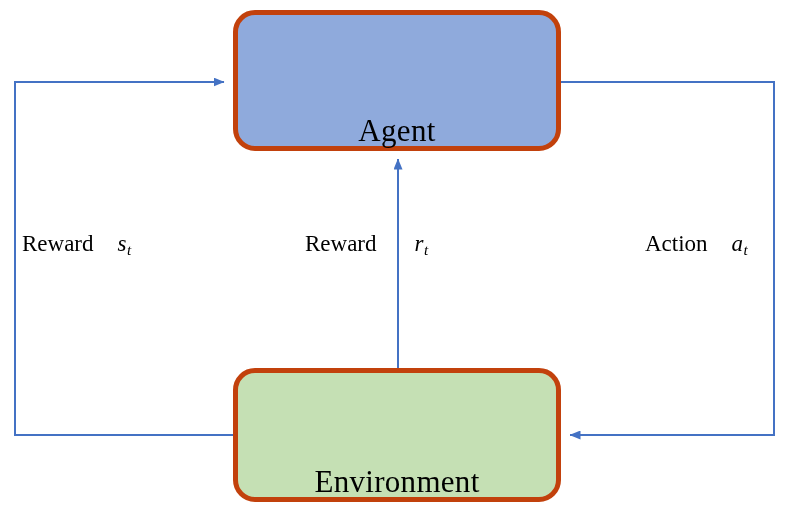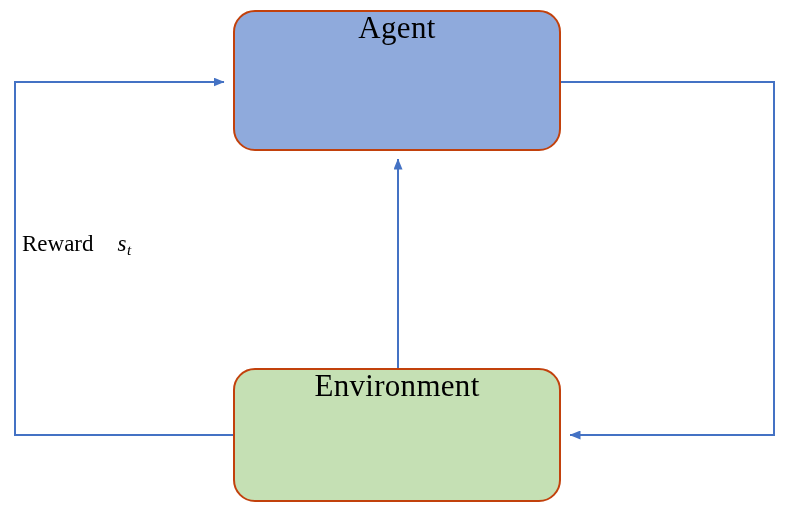--- a/index.html
+++ b/index.html
@@ -23,24 +23,24 @@
     left: 0;
     top: 0;
     width: 798px;
     height: 514px;
   }
 
   
   .node-box {
     position: absolute;
     box-sizing: border-box;
-    border: 2px solid #c2410c;
+    border: 5px solid #c2410c;
     border-radius: 22px;
     display: flex;
-    align-items: flex-start;
+    align-items: flex-end;
     justify-content: center;
     z-index: 3;
   }
   #agent-node {
     left: 233px;
     top: 10px;
     width: 328px;
     height: 141px;
     background: #8faadc;
   }
@@ -119,15 +119,21 @@
   </div>
 
   <div id="environment-node" class="node-box">
     <span class="node-label">Environment</span>
   </div>
 
   <div id="state-label" class="edge-label">
     <span class="word">Reward</span><span class="gap"></span><span class="sym"><span>s</span><sub>t</sub></span>
   </div>
 
+  <div id="reward-label" class="edge-label">
+    <span class="word">Reward</span><span class="gap"></span><span class="sym"><span>r</span><sub>t</sub></span>
+  </div>
 
+  <div id="action-label" class="edge-label">
+    <span class="word">Action</span><span class="gap"></span><span class="sym"><span>a</span><sub>t</sub></span>
+  </div>
 
 </div>
 
 </body></html>

